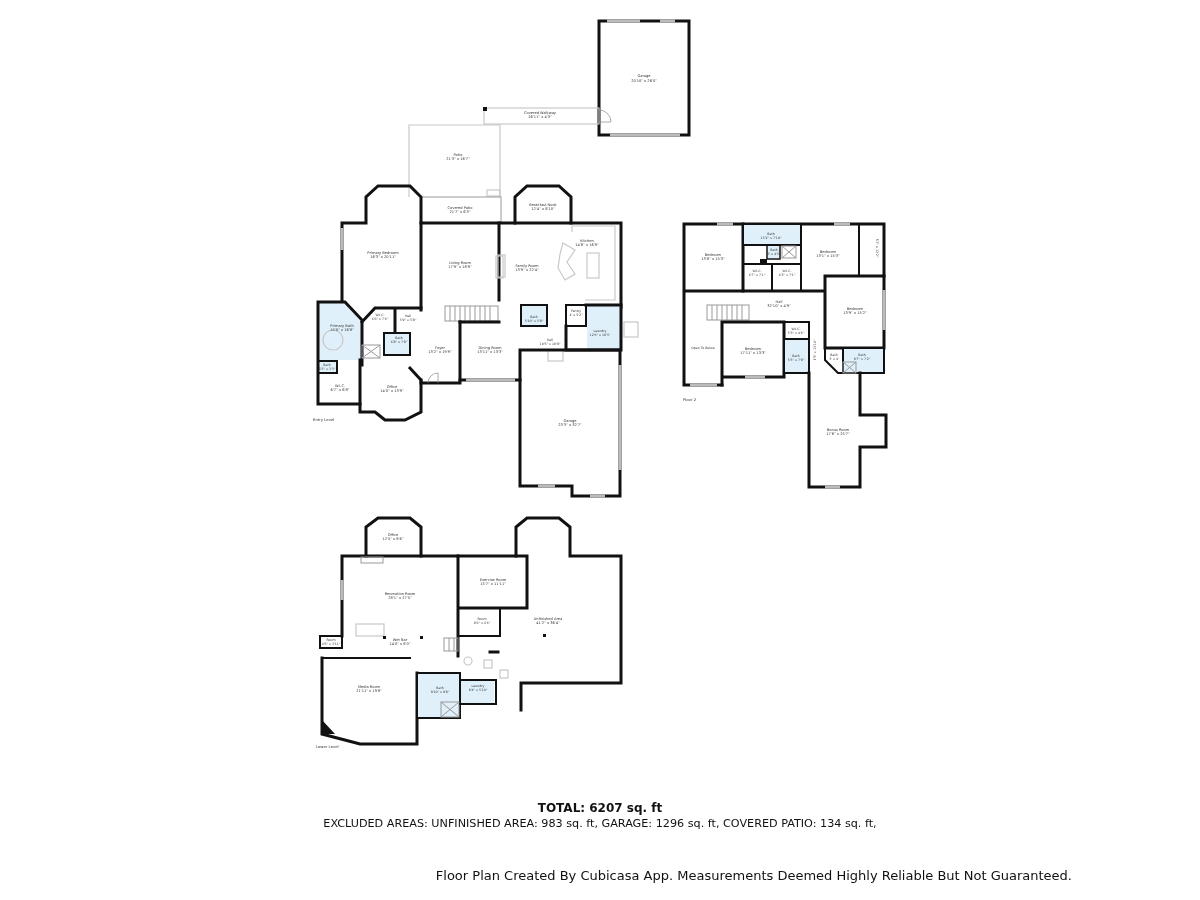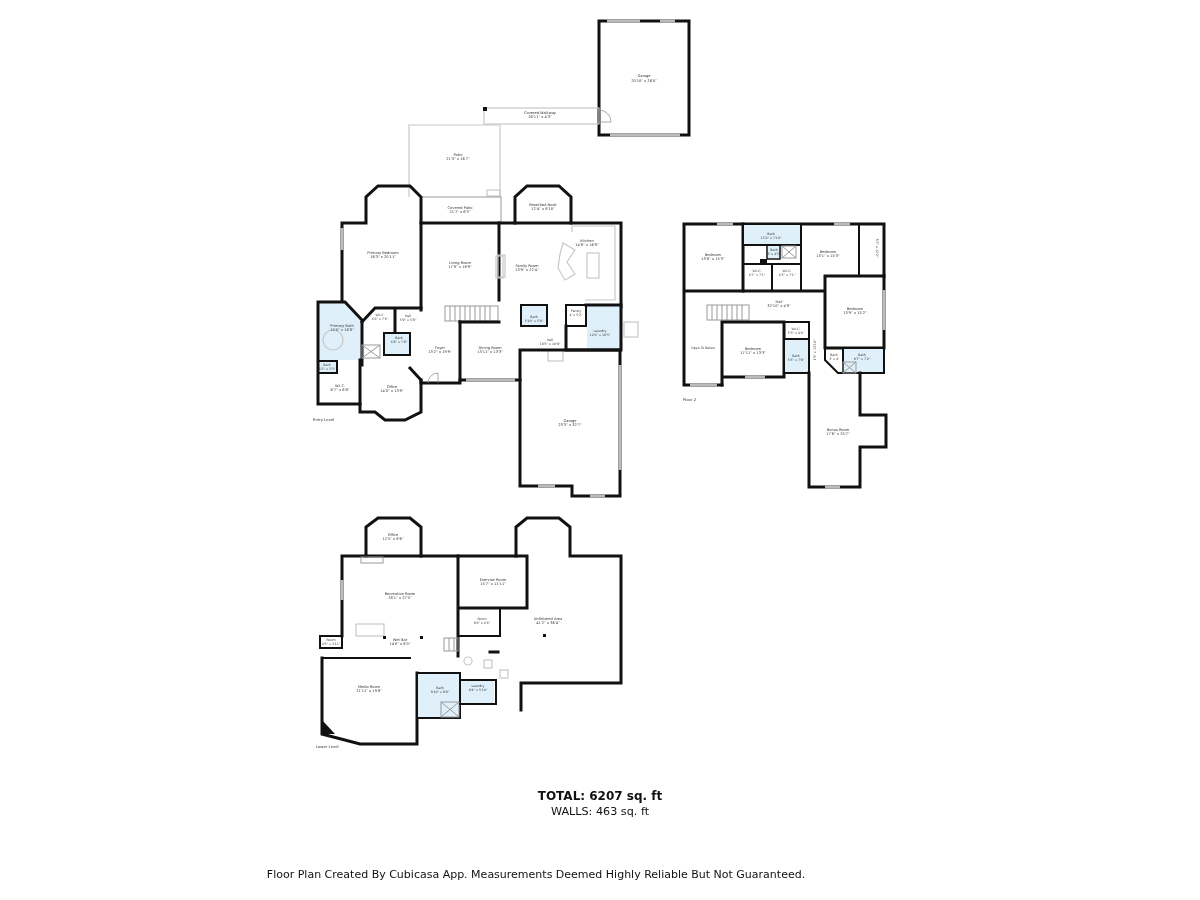--- a/index.html
+++ b/index.html
@@ -8,22 +8,22 @@
   .wall { stroke:#111; stroke-width:3; fill:none; stroke-linejoin:miter; stroke-linecap:square; }
   .thin { stroke:#999; stroke-width:1; fill:none; }
   .light { stroke:#c8c8c8; stroke-width:1.2; fill:none; }
   .wet { fill:#dff0fa; stroke:none; }
   .win { stroke:#bbb; stroke-width:3; }
   .door { stroke:#888; stroke-width:0.7; fill:none; }
   .lbl { font-family:"DejaVu Sans", sans-serif; font-size:3.6px; fill:#333; text-anchor:middle; }
   .lbl-sm { font-family:"DejaVu Sans", sans-serif; font-size:3.2px; fill:#333; text-anchor:middle; }
   .floor-lbl { font-family:"DejaVu Sans", sans-serif; font-size:3.8px; fill:#333; text-anchor:start; }
   .summary { position:absolute; left:0; top:789px; width:1200px; text-align:center; font-family:"DejaVu Sans", sans-serif; font-size:11.2px; line-height:15px; color:#111; }
-  .summary .total { font-weight:bold; font-size:12px; }
-  .credit { position:absolute; left:0; top:868px; width:1072px; text-align:center; font-family:"DejaVu Sans", sans-serif; font-size:11px; color:#111; }
+  .summary .total { font-weight:bold; font-size:12px;margin-top:12px; }
+  .credit { position:absolute; left:0; top:868px; width:1072px; text-align:right; font-family:"DejaVu Sans", sans-serif; font-size:13px; color:#111; }
 </style>
 </head>
 <body>
 
 <svg class="plan" viewBox="0 0 1200 900">
 
   <g>
 
     <g>
       <rect class="wall" x="599" y="21" width="90" height="114"></rect>
@@ -341,16 +341,16 @@
       <text class="lbl-sm" x="478" y="687">Laundry</text>
       <text class="lbl-sm" x="478" y="691">8'4" x 5'10"</text>
     </g>
 
     <text class="floor-lbl" x="316" y="748">Lower Level</text>
   </g>
 </svg>
 
 <div class="summary">
   <div class="total">TOTAL: 6207 sq. ft</div>
-  <div>WALLS: 463 sq. ft</div>
+  <div>EXCLUDED AREAS: UNFINISHED AREA: 983 sq. ft, GARAGE: 1296 sq. ft, COVERED PATIO: 134 sq. ft,</div>
 </div>
 
 <div class="credit">Floor Plan Created By Cubicasa App. Measurements Deemed Highly Reliable But Not Guaranteed.</div>
 
 </body></html>

